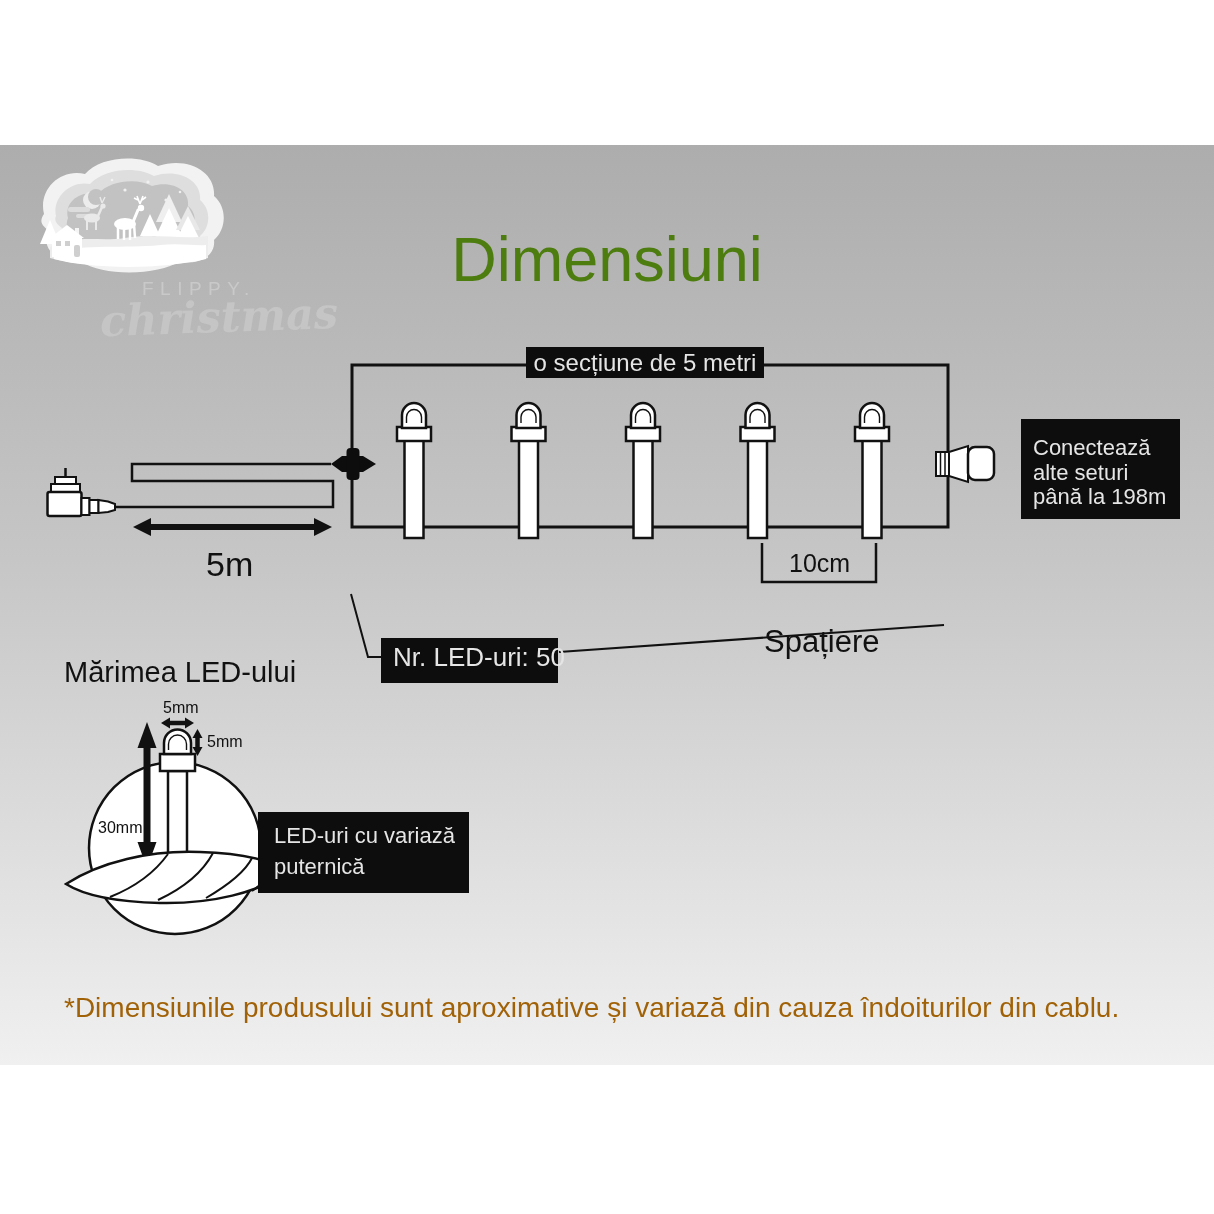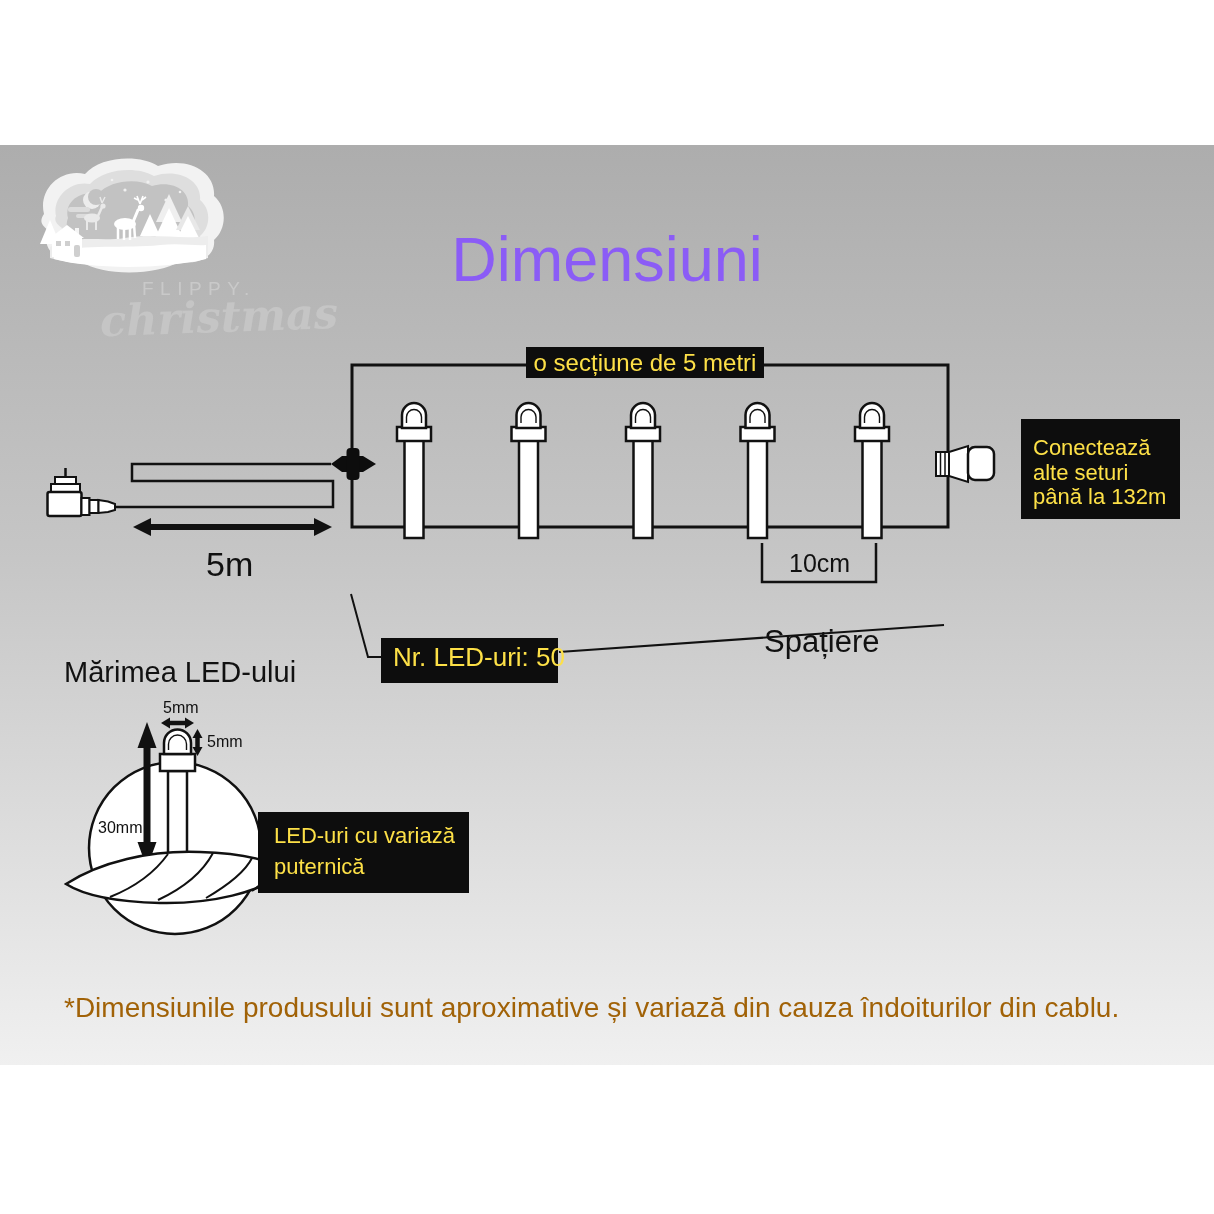--- a/index.html
+++ b/index.html
@@ -3,22 +3,22 @@
 <meta charset="utf-8">
 <style>
   html,body{margin:0;padding:0;background:#fff;}
   .page{position:relative;width:1214px;height:1214px;background:#ffffff;overflow:hidden;
         font-family:"Liberation Sans",sans-serif;color:#111;}
   .abs{position:absolute;}
   .gray-band{position:absolute;left:0;top:145px;width:1214px;height:920px;
              background:linear-gradient(180deg,#adadad 0%,#c6c6c6 45%,#f0f0f0 100%);}
   .art{left:0;top:0;}
   .title{left:50%;top:184px;transform:translateX(-50%);font-size:63px;line-height:66px;
-         font-weight:400;color:#8b5cf6;white-space:nowrap;}
-  .blabel{position:absolute;background:#0d0d0d;color:#fde047;}
+         font-weight:400;color:#4d7c0f;white-space:nowrap;}
+  .blabel{position:absolute;background:#0d0d0d;color:#e5e5e5;}
   .lbl-section{left:526px;top:347px;width:238px;height:31px;line-height:31px;
                font-size:24px;text-align:center;white-space:nowrap;}
   .lbl-connect{left:1021px;top:419px;width:147px;padding:17px 0 9px 12px;font-size:22px;line-height:24.5px;}
   .lbl-connect span{display:block;white-space:nowrap;}
   .lbl-nrled{left:381px;top:638px;width:177px;height:45px;line-height:39px;
              font-size:26px;padding-left:12px;white-space:nowrap;box-sizing:border-box;}
   .lbl-lednote{left:258px;top:812px;padding:9px 14px 11px 16px;font-size:22px;line-height:30.5px;}
   .lbl-lednote span{display:block;white-space:nowrap;}
   .lbl-5m{left:206px;top:545px;font-size:34px;}
   .lbl-10cm{left:789px;top:549px;font-size:25px;}
@@ -196,21 +196,21 @@
   <div class="abs txt brand-top">FLIPPY.</div>
   <div class="abs txt brand-script">christmas</div>
 
   <h1 class="abs txt title">Dimensiuni</h1>
 
   <div class="blabel lbl-section">o secțiune de 5 metri</div>
 
   <div class="blabel lbl-connect">
     <span>Conectează</span>
     <span>alte seturi</span>
-    <span>până la 132m</span>
+    <span>până la 198m</span>
   </div>
 
   <div class="blabel lbl-nrled">Nr. LED-uri: 50</div>
 
   <div class="blabel lbl-lednote">
     <span>LED-uri cu variază</span>
     <span>puternică</span>
   </div>
 
   <div class="abs txt lbl-5m">5m</div>

